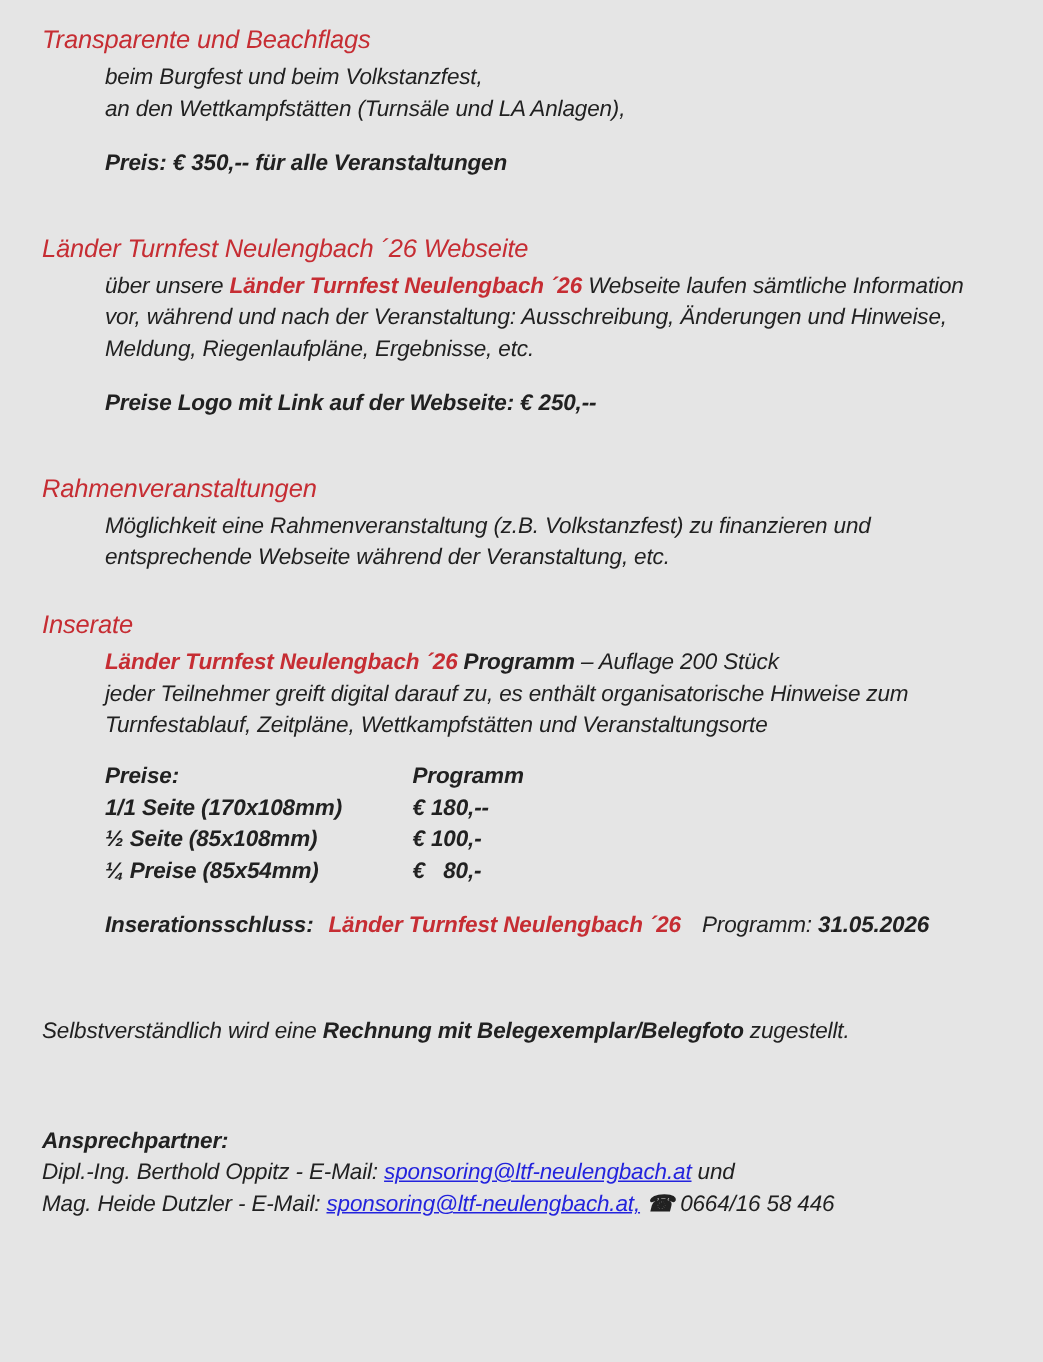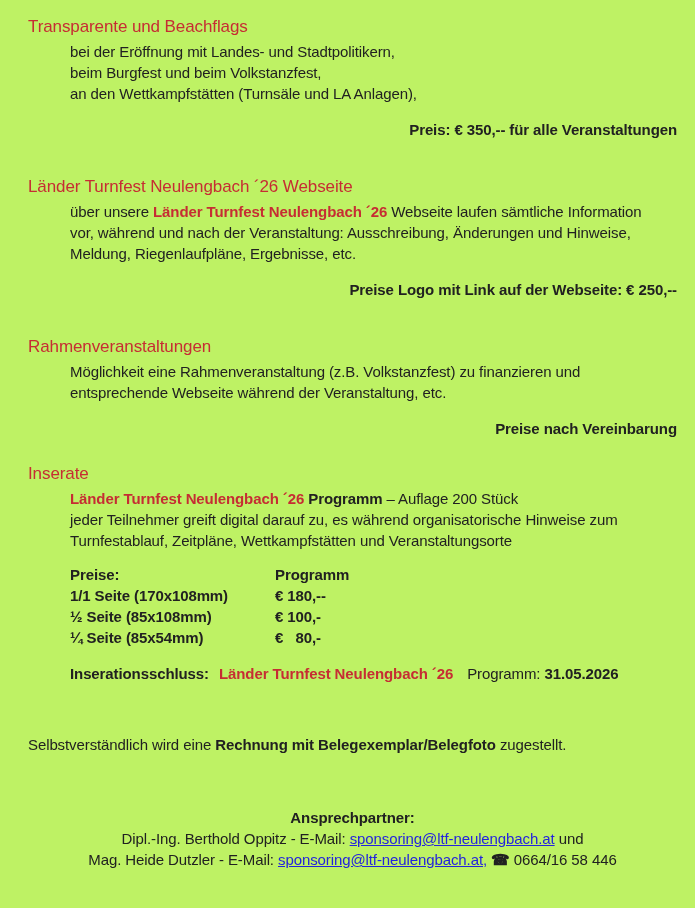--- a/index.html
+++ b/index.html
@@ -2,67 +2,67 @@
 <html lang="de"><head>
 <meta charset="utf-8">
 <style>
   html, body { margin: 0; padding: 0; background: #ffffff; }
   .page {
     position: relative;
     width: 695px;
     height: 908px;
     box-sizing: border-box;
     padding: 16px 18px 0 28px;
-    background: #bef264;
+    background: #e5e5e5;
     color: #212121;
     font-family: "Liberation Sans", sans-serif;
     font-size: 15px;
     line-height: 21px;
     letter-spacing: -0.1px;
     overflow: hidden;
+    font-style: italic;
   }
   h2.red-heading {
     margin: 0 0 3px 0;
     font-size: 17px;
     line-height: 22px;
     font-weight: 400;
     color: #c62d33;
   }
   p { margin: 0; }
   .indent { margin-left: 42px; }
-  .price-line { font-weight: 700; margin-top: 15px; text-align: right; }
+  .price-line { font-weight: 700; margin-top: 15px; }
   .bold { font-weight: 700; }
   .red-inline { color: #c62d33; font-weight: 700; }
   .sec { margin-top: 36px; }
   .sec-inserate { margin-top: 24px; }
   .price-table { margin-top: 13px; font-weight: 700; }
   .trow { display: flex; }
   .tcell-size { width: 205px; }
   .tcell-price { white-space: pre; }
   .deadline { margin-top: 15px; white-space: pre-wrap; }
   .deadline .red-inline { margin-left: 10px; margin-right: 14px; font-weight: 600; }
   .deadline .plain { font-weight: 400; }
   .invoice-note { margin-top: 50px; }
-  .contact { margin-top: 52px; text-align: center; }
+  .contact { margin-top: 52px; }
   a.email-link {
     color: #2323dd;
     text-decoration: underline;
     cursor: pointer;
   }
   .phone-glyph { font-weight: 700; }
 </style>
 </head>
 <body>
 
 <div class="page">
 
   <section>
     <h2 class="red-heading">Transparente und Beachflags</h2>
     <div class="indent">
-      <p>bei der Eröffnung mit Landes- und Stadtpolitikern,</p>
       <p>beim Burgfest und beim Volkstanzfest,</p>
       <p>an den Wettkampfstätten (Turnsäle und LA Anlagen),</p>
       <p class="price-line">Preis: € 350,-- für alle Veranstaltungen</p>
     </div>
   </section>
 
   <section class="sec">
     <h2 class="red-heading">Länder Turnfest Neulengbach ´26 Webseite</h2>
     <div class="indent">
       <p><span>über unsere </span><span class="red-inline">Länder Turnfest Neulengbach ´26</span><span> Webseite laufen sämtliche Information</span></p>
@@ -70,46 +70,45 @@
       <p>Meldung, Riegenlaufpläne, Ergebnisse, etc.</p>
       <p class="price-line">Preise Logo mit Link auf der Webseite: € 250,--</p>
     </div>
   </section>
 
   <section class="sec">
     <h2 class="red-heading">Rahmenveranstaltungen</h2>
     <div class="indent">
       <p>Möglichkeit eine Rahmenveranstaltung (z.B. Volkstanzfest) zu finanzieren und</p>
       <p>entsprechende Webseite während der Veranstaltung, etc.</p>
-      <p class="price-line">Preise nach Vereinbarung</p>
     </div>
   </section>
 
   <section class="sec sec-inserate">
     <h2 class="red-heading">Inserate</h2>
     <div class="indent">
       <p><span class="red-inline">Länder Turnfest Neulengbach ´26</span><span class="bold"> Programm</span><span> – Auflage 200 Stück</span></p>
-      <p>jeder Teilnehmer greift digital darauf zu, es während organisatorische Hinweise zum</p>
+      <p>jeder Teilnehmer greift digital darauf zu, es enthält organisatorische Hinweise zum</p>
       <p>Turnfestablauf, Zeitpläne, Wettkampfstätten und Veranstaltungsorte</p>
 
       <div class="price-table">
         <div class="trow">
           <span class="tcell-size">Preise:</span>
           <span class="tcell-price">Programm</span>
         </div>
         <div class="trow">
           <span class="tcell-size">1/1 Seite (170x108mm)</span>
           <span class="tcell-price">€ 180,--</span>
         </div>
         <div class="trow">
           <span class="tcell-size">½ Seite (85x108mm)</span>
           <span class="tcell-price">€ 100,-</span>
         </div>
         <div class="trow">
-          <span class="tcell-size">¼ Seite (85x54mm)</span>
+          <span class="tcell-size">¼ Preise (85x54mm)</span>
           <span class="tcell-price">€   80,-</span>
         </div>
       </div>
 
       <p class="deadline"><span class="bold">Inserationsschluss:</span><span class="red-inline">Länder Turnfest Neulengbach ´26</span><span class="plain">Programm: </span><span class="bold">31.05.2026</span></p>
     </div>
   </section>
 
   <p class="invoice-note"><span>Selbstverständlich wird eine </span><span class="bold">Rechnung mit Belegexemplar/Belegfoto</span><span> zugestellt.</span></p>
 

